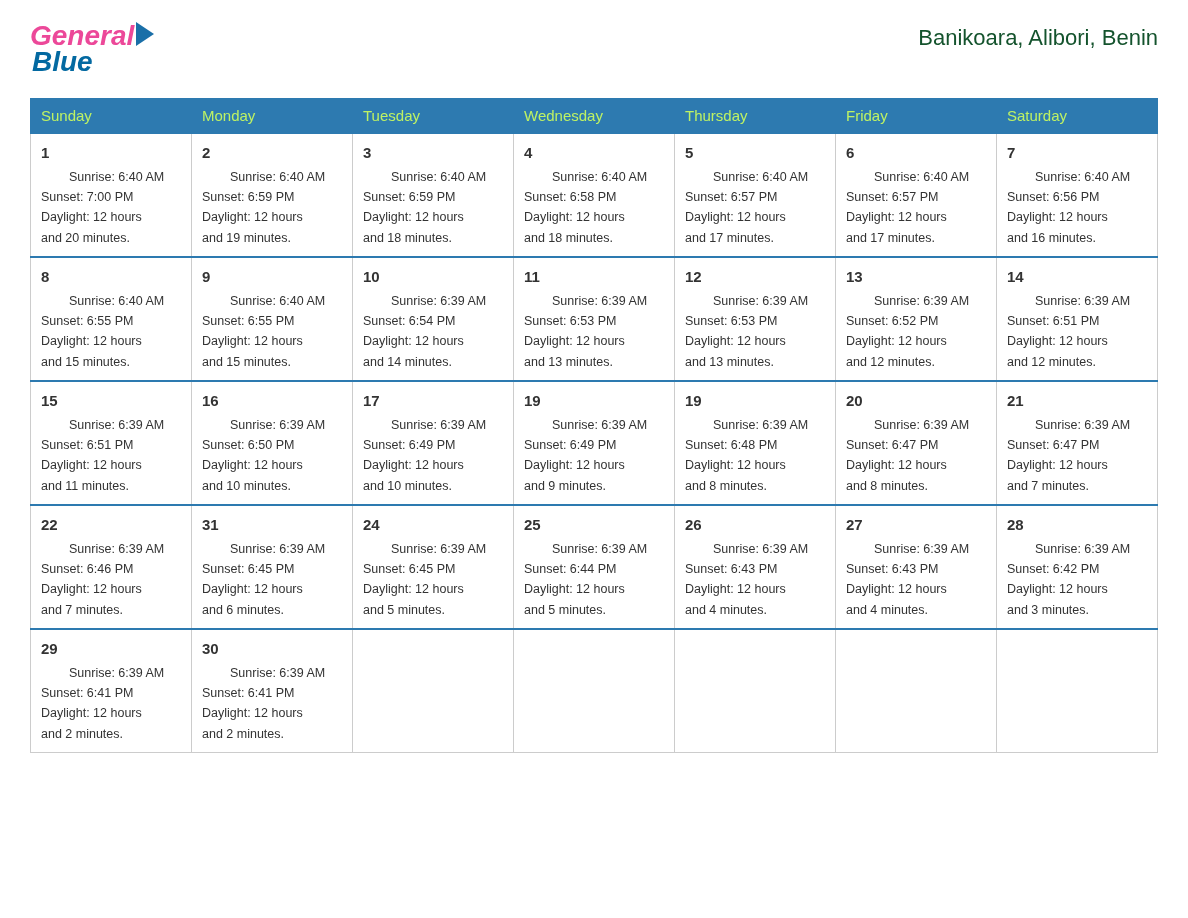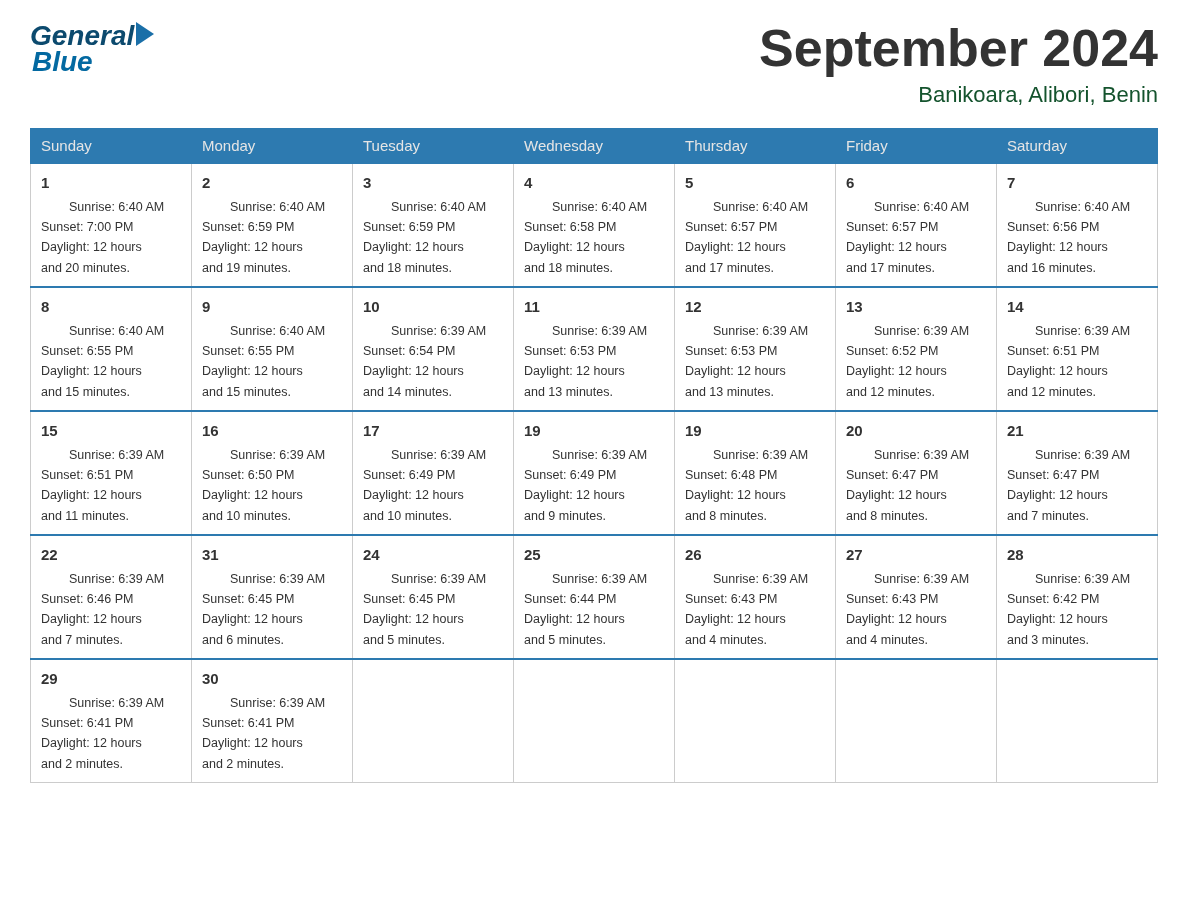--- a/index.html
+++ b/index.html
@@ -18,21 +18,21 @@
       margin-bottom: 20px;
     }
     .logo {
       display: flex;
       align-items: center;
       gap: 0px;
     }
     .logo-text-general {
       font-size: 28px;
       font-weight: bold;
-      color: #0c4a6e;
+      color: #ec4899;
       font-style: italic;
     }
     .logo-arrow {
       width: 0;
       height: 0;
       border-left: 18px solid #1a6fa8;
       border-top: 12px solid transparent;
       border-bottom: 12px solid transparent;
       display: inline-block;
       margin-left: 2px;
@@ -70,21 +70,21 @@
       color: #14532d;
       margin-top: 5px;
     }
     .calendar-table {
       width: 100%;
       border-collapse: collapse;
       border: 1px solid #888;
     }
     .calendar-table th {
       background-color: #2d7ab0;
-      color: #e5e5e5;
+      color: #bef264;
       font-size: 15px;
       font-weight: normal;
       padding: 8px 10px;
       text-align: left;
       border: 1px solid #2d7ab0;
     }
     .calendar-table td {
       vertical-align: top;
       padding: 8px 10px;
       border: 1px solid #ccc;
@@ -120,21 +120,20 @@
   <div class="logo">
     <div class="logo-block">
       <div class="logo-top-row">
         <span class="logo-text-general">General</span>
         <span class="logo-arrow"></span>
       </div>
       <span class="logo-text-blue">Blue</span>
     </div>
   </div>
   <div class="title-block">
-    <div class="calendar-title">September 2024</div>
     <div class="calendar-subtitle">Banikoara, Alibori, Benin</div>
   </div>
 </div>
 
 <table class="calendar-table">
   <thead>
     <tr class="header-row">
       <th>Sunday</th>
       <th>Monday</th>
       <th>Tuesday</th>

